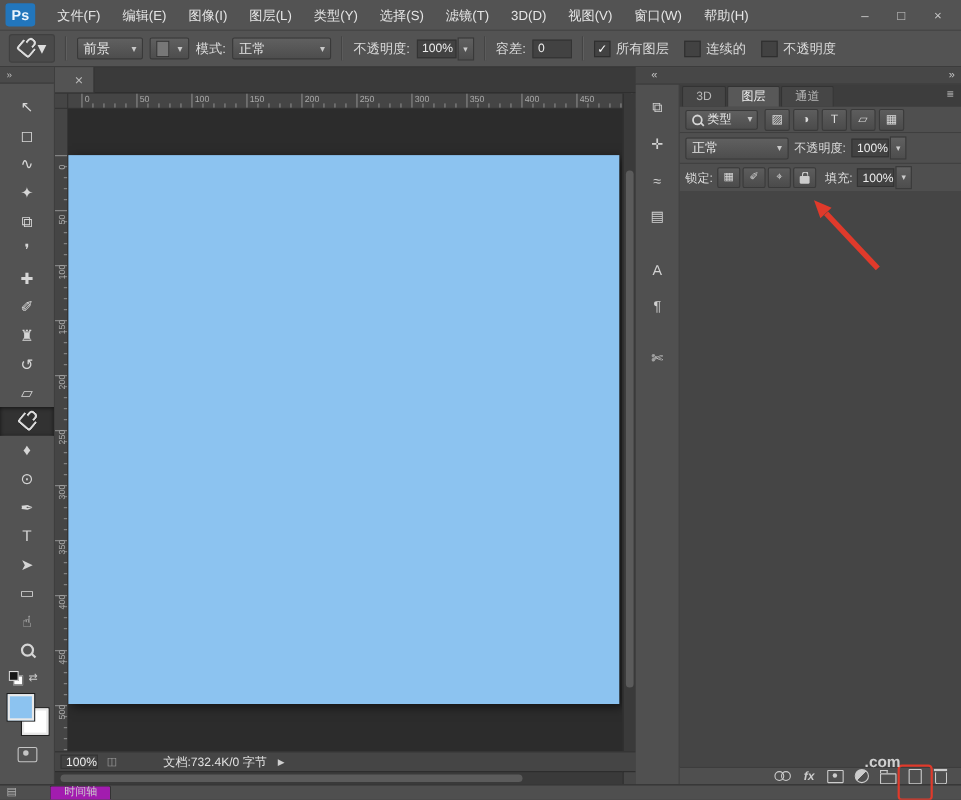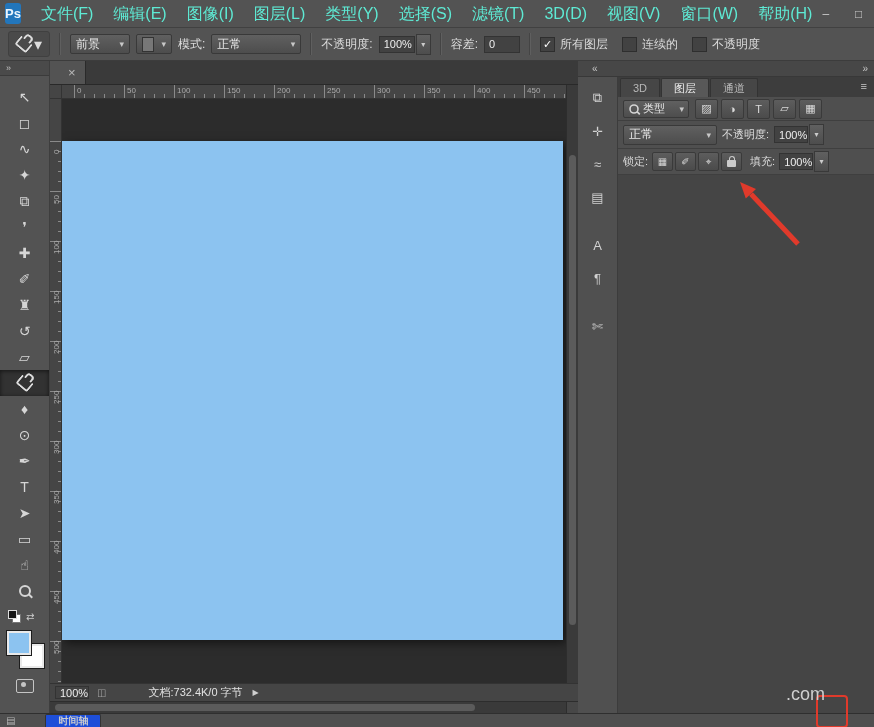--- a/index.html
+++ b/index.html
@@ -5,21 +5,21 @@
   html,body{margin:0;padding:0;}
   body{width:874px;height:727px;position:relative;overflow:hidden;background:#535353;
        font-family:"Liberation Sans","DejaVu Sans",sans-serif;color:#ddd;}
 
   
   #menubar{position:absolute;left:0;top:0;width:874px;height:28px;background:#535353;
            border-bottom:1px solid #414141;display:flex;align-items:center;box-sizing:border-box;}
   #ps-logo{width:27px;height:21px;margin:0 10px 0 5px;background:#2276bc;color:#ecf5fd;font-weight:bold;
            font-size:13px;border-radius:3px;display:flex;align-items:center;justify-content:center;}
   #menu-items{display:flex;height:100%;align-items:center;}
-  .menu-item{padding:0 10px;font-size:16px;color:#5eead4;line-height:28px;white-space:nowrap;}
+  .menu-item{padding:0 10px;font-size:12px;color:#e5e5e5;line-height:28px;white-space:nowrap;}
   #win-controls{margin-left:auto;display:flex;align-items:center;gap:26px;padding-right:18px;
                 font-size:12px;color:#c9c9c9;}
 
   
   #optionsbar{position:absolute;left:0;top:28px;width:874px;height:33px;background:#535353;
               border-bottom:1px solid #3c3c3c;display:flex;align-items:center;gap:6px;
               padding-left:8px;box-sizing:border-box;}
   .opt-sep{width:1px;height:22px;background:#444;border-right:1px solid #5f5f5f;margin:0 3px;}
   .opt-label{font-size:12px;color:#dcdcdc;white-space:nowrap;}
   .tool-preview{width:40px;height:24px;display:flex;align-items:center;justify-content:center;gap:3px;
@@ -170,27 +170,27 @@
   .row-lock{margin-left:auto;margin-right:12px;}
   #panel-buttons{height:16px;background:#4f4f4f;border-top:1px solid #3a3a3a;display:flex;
                  align-items:center;justify-content:flex-end;gap:9px;padding-right:11px;
                  box-sizing:border-box;flex:0 0 auto;}
   .pbtn{display:flex;align-items:center;justify-content:center;min-width:15px;height:15px;}
 
   
   #timelinebar{position:absolute;left:0;top:713px;width:874px;height:14px;background:#4f4f4f;
                border-top:1px solid #2f2f2f;display:flex;align-items:center;padding-left:6px;box-sizing:border-box;}
   .tl-icon{font-size:10px;color:#b5b5b5;}
-  .tl-tab{margin-left:30px;background:#1d4ed8;border:1px solid #333;border-bottom:none;padding:0 12px;
-          height:12px;line-height:12px;font-size:10px;color:#ccc;border-radius:2px 2px 0 0;font-weight:bold;}
+  .tl-tab{margin-left:30px;background:#a21caf;border:1px solid #333;border-bottom:none;padding:0 12px;
+          height:12px;line-height:12px;font-size:10px;color:#ccc;border-radius:2px 2px 0 0;}
 
   
   #annot-arrow{position:absolute;left:690px;top:162px;pointer-events:none;z-index:60;}
   #red-box{position:absolute;border:2px solid #e03a2b;border-radius:4px;z-index:55;pointer-events:none;}
-  #watermark{position:absolute;font-size:18px;font-weight:normal;z-index:56;pointer-events:none;}
+  #watermark{position:absolute;font-size:14px;font-weight:bold;z-index:56;pointer-events:none;}
 </style>
 </head>
 <body>
 
 <div id="window">
 
   <div id="menubar">
     <div id="ps-logo">Ps</div>
     <div id="menu-items">
         <span class="menu-item">文件(F)</span>
@@ -577,20 +577,43 @@
             </div>
           </div>
         <span class="plabel">填充:</span>
         <div class="field-combo">
           <span class="field w32">100%</span>
           <span class="spin">▾</span>
         </div>
       </div>
       <div id="layers-list">
         </div>
+      <div id="panel-buttons">
+          <div class="pbtn">
+            <span class="i-link"></span>
+          </div>
+          <div class="pbtn">
+            <span class="fx-label">fx</span>
+          </div>
+          <div class="pbtn">
+            <span class="i-mask"></span>
+          </div>
+          <div class="pbtn">
+            <span class="i-adjust"></span>
+          </div>
+          <div class="pbtn">
+            <span class="i-folder"></span>
+          </div>
+          <div class="pbtn hl">
+            <span class="i-page"></span>
+          </div>
+          <div class="pbtn">
+            <span class="i-trash"></span>
+          </div>
+        </div>
     </div>
   </div>
 
   <div id="timelinebar">
     <span class="tl-icon">▤</span>
     <div class="tl-tab">时间轴</div>
   </div>
 
   <svg id="annot-arrow" width="140" height="100">
     <line x1="61" y1="32" x2="108" y2="82" stroke-width="5" stroke="#e03a2b"></line>

